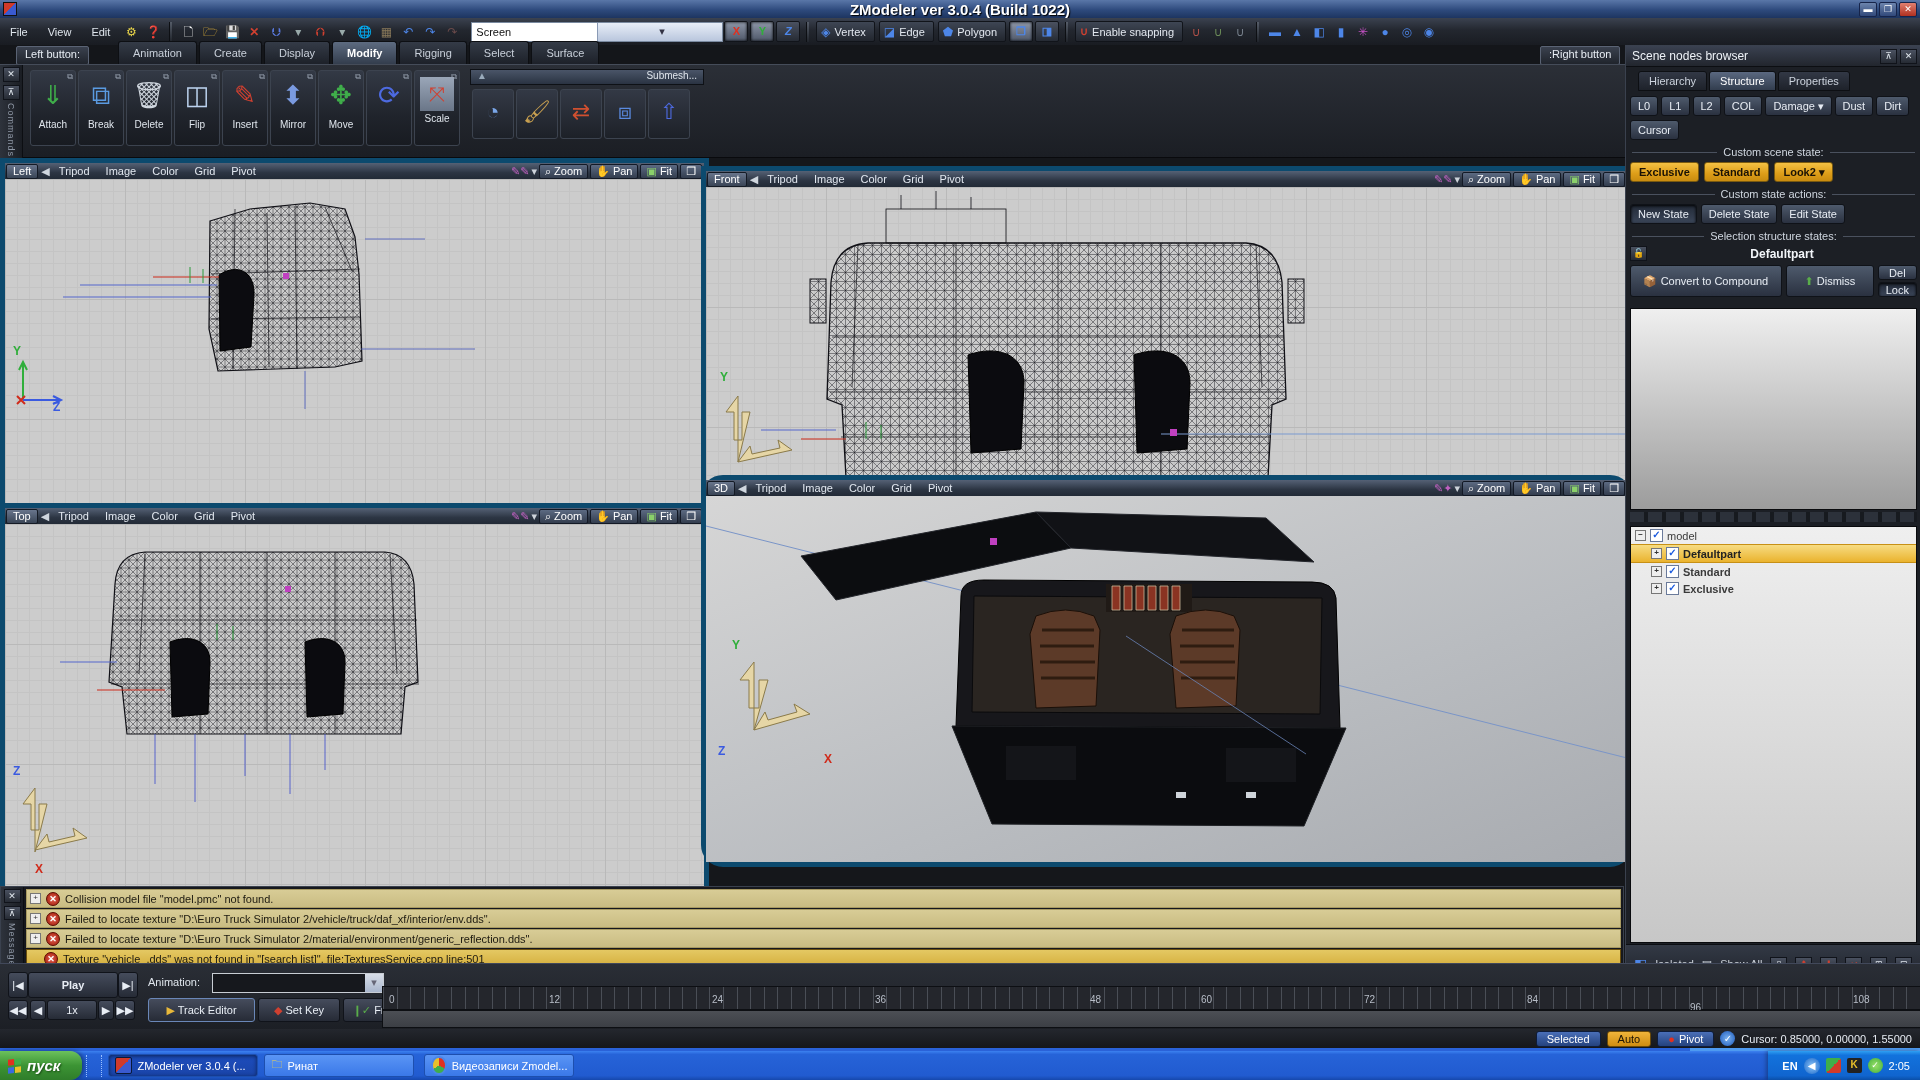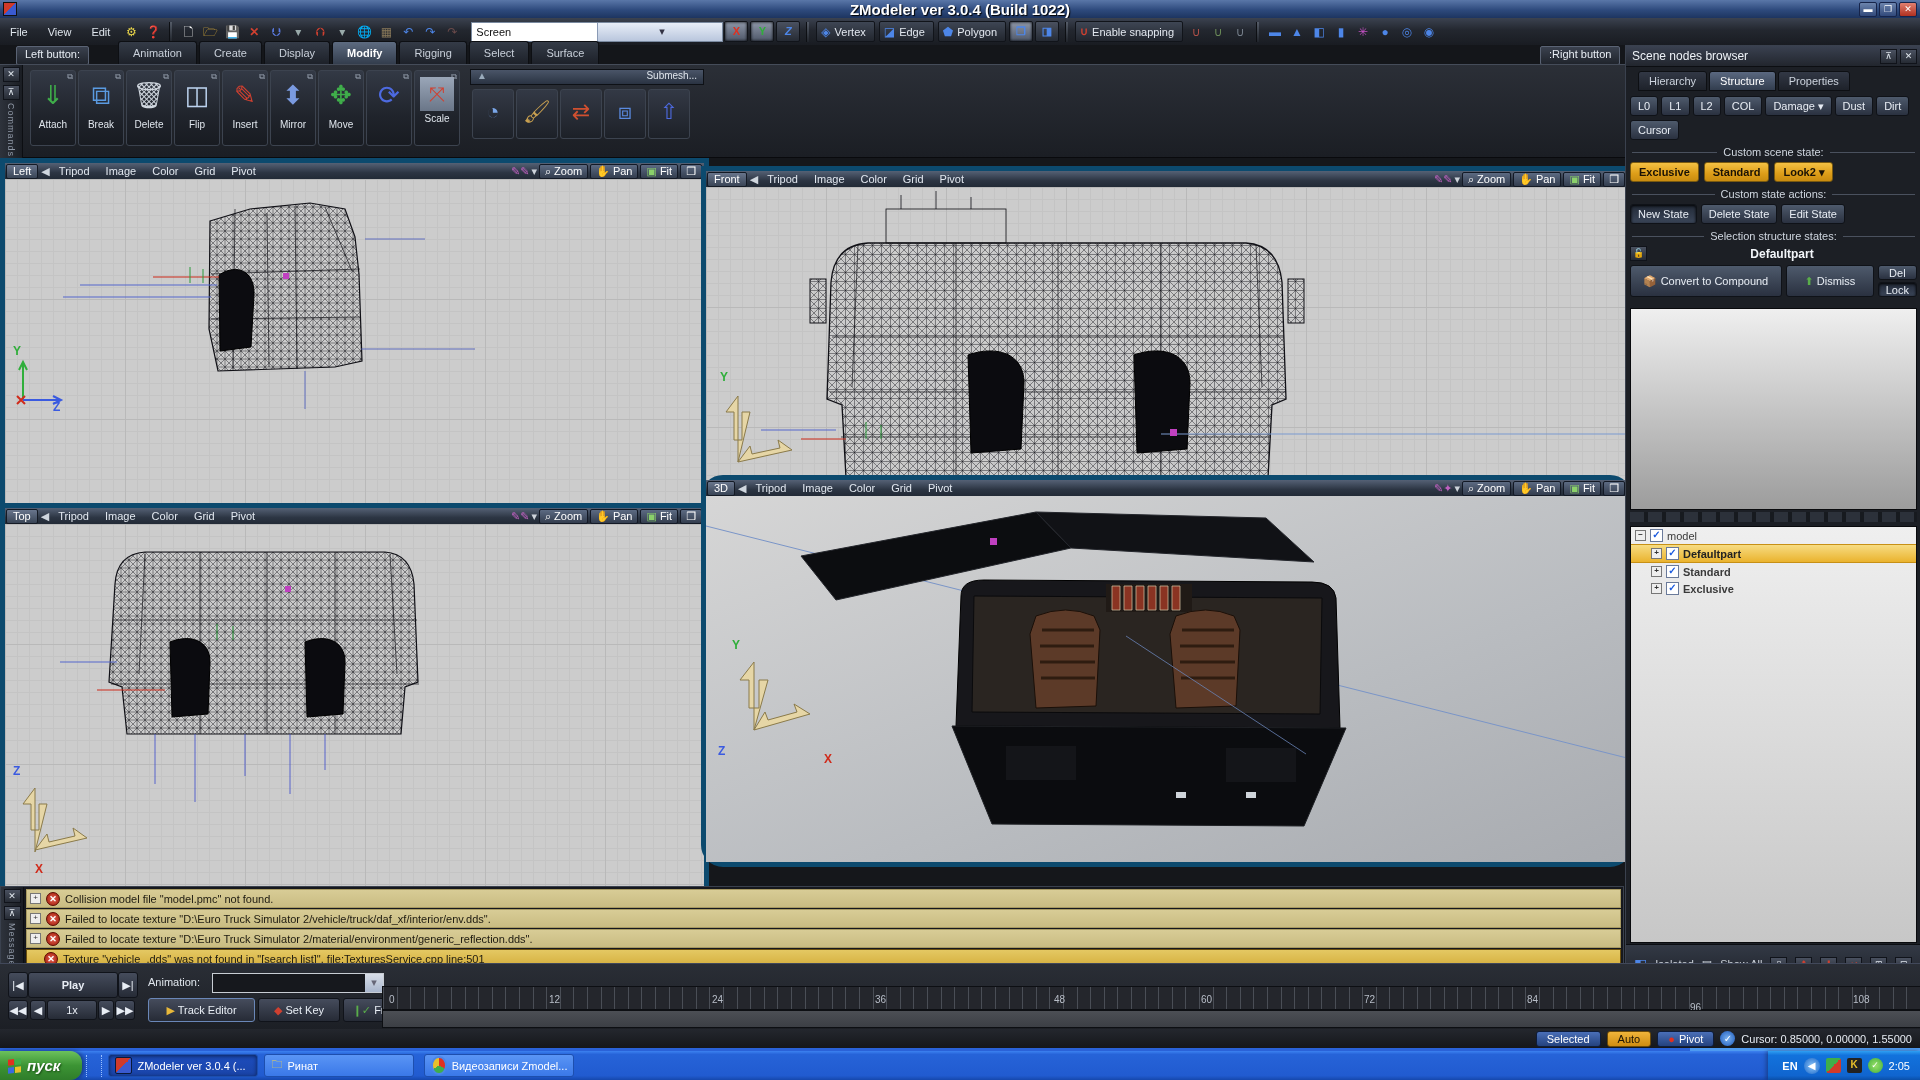--- a/index.html
+++ b/index.html
@@ -646,21 +646,21 @@
         <span style="width:18px;background:linear-gradient(#d8dee8,#a9b6cd);color:#667;text-align:center;line-height:17px;">▾</span>
     </div>
     <div class="abs abtn" style="left:148px;top:34px;width:105px;height:22px;line-height:22px;border:1px solid #6a87b8;"><span style="color:#e8b83a;">▶</span> <span>Track Editor</span></div>
     <div class="abs abtn" style="left:258px;top:34px;width:80px;height:22px;line-height:22px;"><span style="color:#d04030;">◆</span> <span>Set Key</span></div>
     <div class="abs abtn" style="left:343px;top:34px;width:92px;height:22px;line-height:22px;"><span style="color:#5aae4a;">❙✓</span> <span>Free mode</span></div>
     <div class="ruler">
       <span class="num" style="left:6px;">0</span>
       <span class="num" style="left:166px;">12</span>
       <span class="num" style="left:329px;">24</span>
       <span class="num" style="left:492px;">36</span>
-      <span class="num" style="left:655px;padding-left:16px;">48</span>
+      <span class="num" style="left:691px;padding-left:16px;">48</span>
       <span class="num" style="left:818px;">60</span>
       <span class="num" style="left:981px;">72</span>
       <span class="num" style="left:1144px;">84</span>
       <span class="num" style="left:1307px;margin-top:8px;">96</span>
       <span class="num" style="left:1470px;">108</span>
     </div>
     <div class="track"></div>
   </div>
 
   <div class="abs statusbar">

